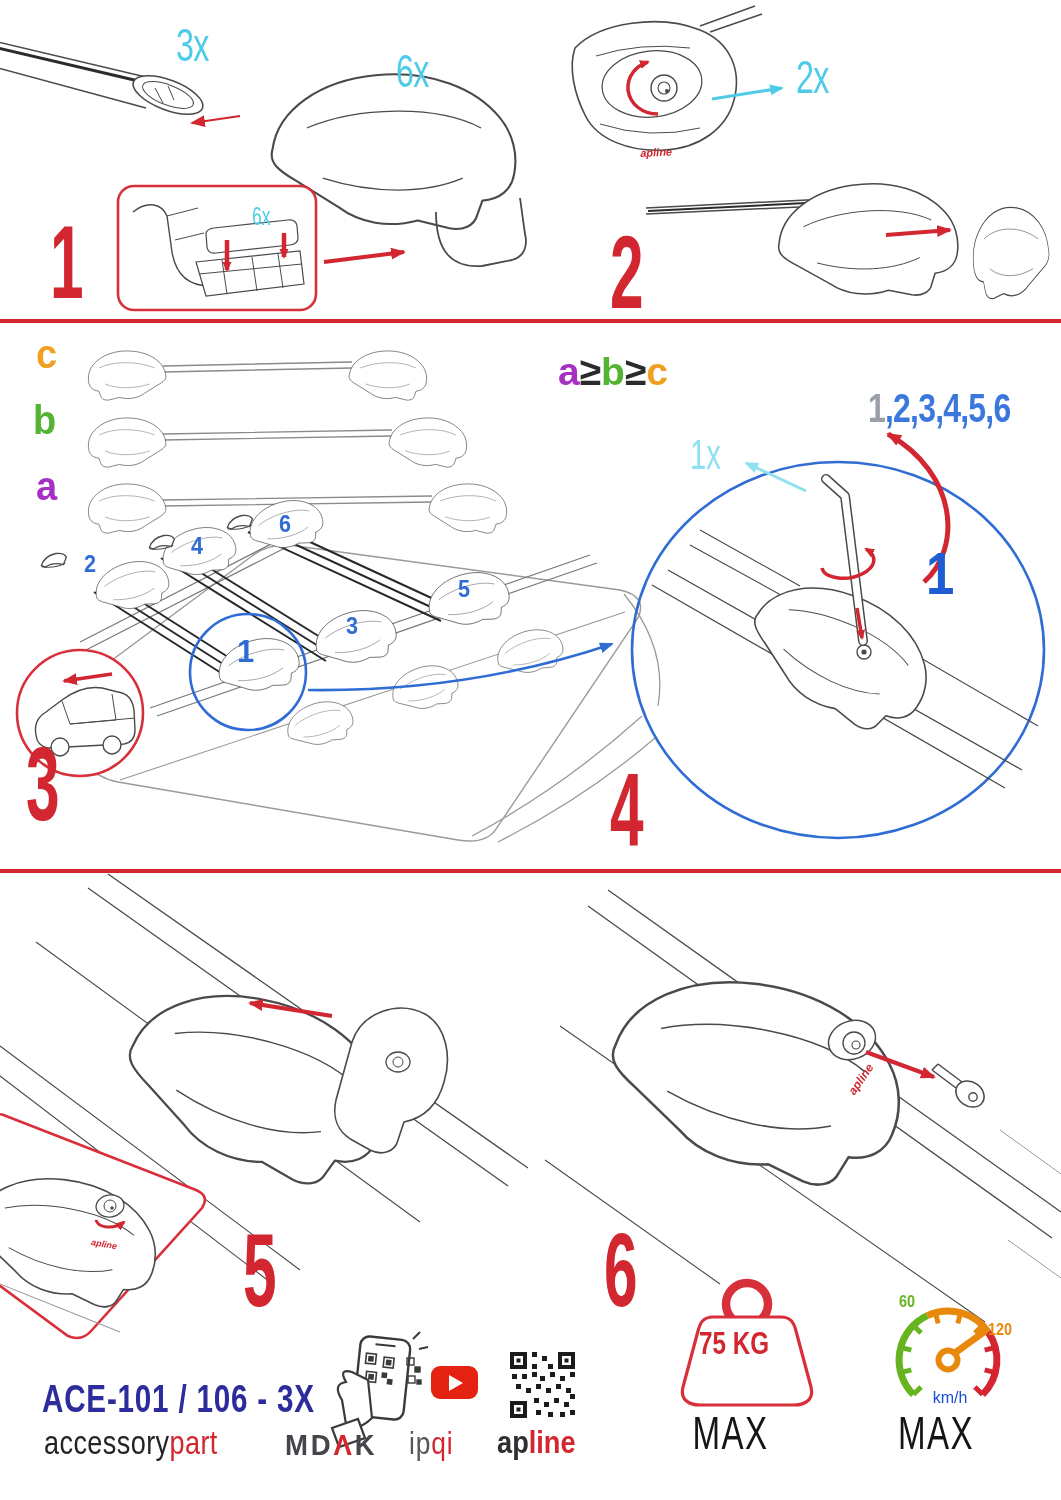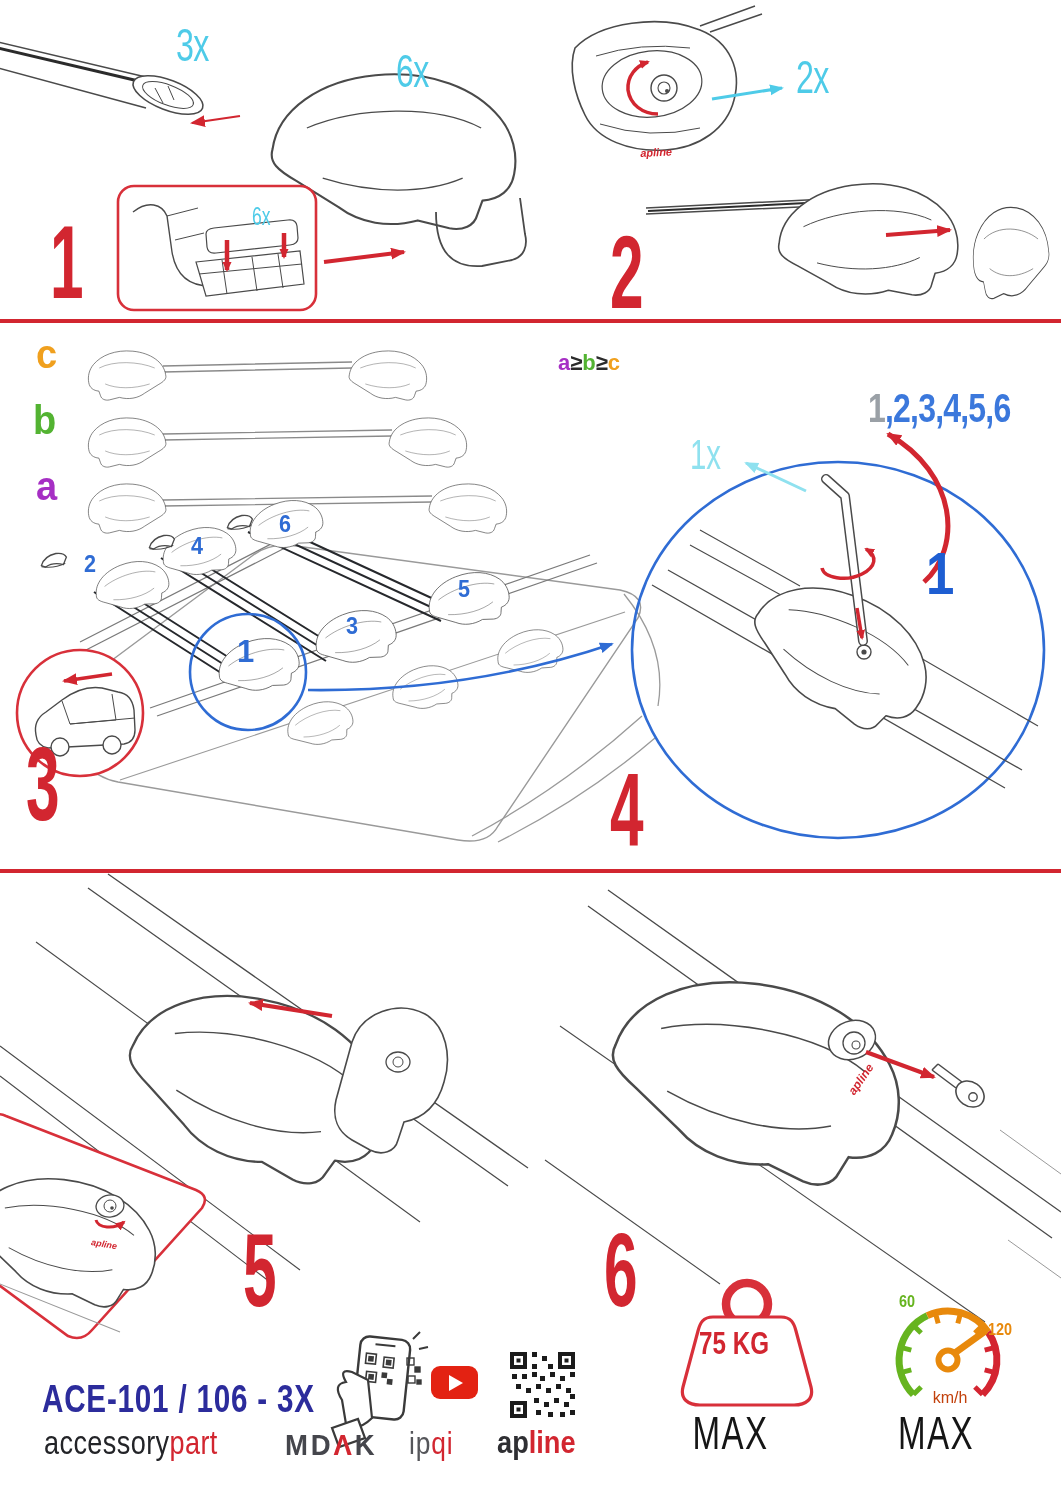--- a/index.html
+++ b/index.html
@@ -7,34 +7,34 @@
   #canvas{position:relative;width:1061px;height:1500px;background:#fff;overflow:hidden;
           font-family:"Liberation Sans",sans-serif;}
   .t{position:absolute;white-space:nowrap;transform-origin:left top;line-height:1;}
   .qty{font-size:46px;color:var(--cyan);font-weight:400;transform:scaleX(.7);letter-spacing:-1px;}
   .qtys{font-size:25px;color:var(--cyan);font-weight:400;transform:scaleX(.7);}
   .qtyl{font-size:42px;color:var(--cyanlight);font-weight:400;transform:scaleX(.7);}
   .stepnum{font-size:104px;color:var(--red);font-weight:700;transform:scaleX(.58);line-height:.85;}
   .posnum{font-size:24px;color:var(--blue);font-weight:700;transform:scaleX(.9);}
   .pos1{font-size:31px;color:var(--blue);font-weight:700;}
   .sz{font-size:40px;font-weight:700;transform:scaleX(.95);}
-  .rule{font-size:22px;font-weight:700;letter-spacing:0;}
+  .rule{font-size:39px;font-weight:700;letter-spacing:0;}
   .seq{font-size:40px;font-weight:700;transform:scaleX(.8);letter-spacing:-1px;}
   .big1{font-size:60px;font-weight:700;color:var(--bluedark);transform:scaleX(.85);}
   .divider{position:absolute;left:0;width:1061px;height:4px;background:var(--red);}
   .footlogo{color:var(--red);font-weight:700;font-style:italic;}
   .model{font-size:38px;font-weight:700;color:var(--navy);transform:scaleX(.78);letter-spacing:1px;}
   .brand{font-size:33px;font-weight:500;color:var(--textdark);transform:scaleX(.82);letter-spacing:.5px;}
   .mdak{font-size:29px;font-weight:700;color:#45464c;letter-spacing:3px;transform:scaleX(.95);}
   .ipqi{font-size:31px;font-weight:500;color:#55565a;transform:scaleX(.85);letter-spacing:1px;}
   .apl{font-size:32px;font-weight:700;color:#2f2f33;transform:scaleX(.85);}
   .kg{font-size:31px;font-weight:700;color:var(--red);transform:scaleX(.78);}
   .max{font-size:46px;font-weight:400;color:#151515;transform:scaleX(.72);letter-spacing:2px;}
   .splab{font-size:17px;font-weight:700;transform:scaleX(.85);}
-  .kmh{font-size:16px;font-weight:400;color:#c2410c;}
+  .kmh{font-size:16px;font-weight:400;color:#1d4ed8;}
   .ctr{text-align:center;}
   .yt{position:absolute;left:431px;top:1366px;width:47px;height:33px;background:var(--ytred);
       border-radius:9px;display:flex;align-items:center;justify-content:center;}
   .yt-tri{width:0;height:0;border-left:14px solid #fff;border-top:8px solid transparent;border-bottom:8px solid transparent;margin-left:3px;}
 </style>
 </head>
 <body>
 
 <div id="canvas">
 

